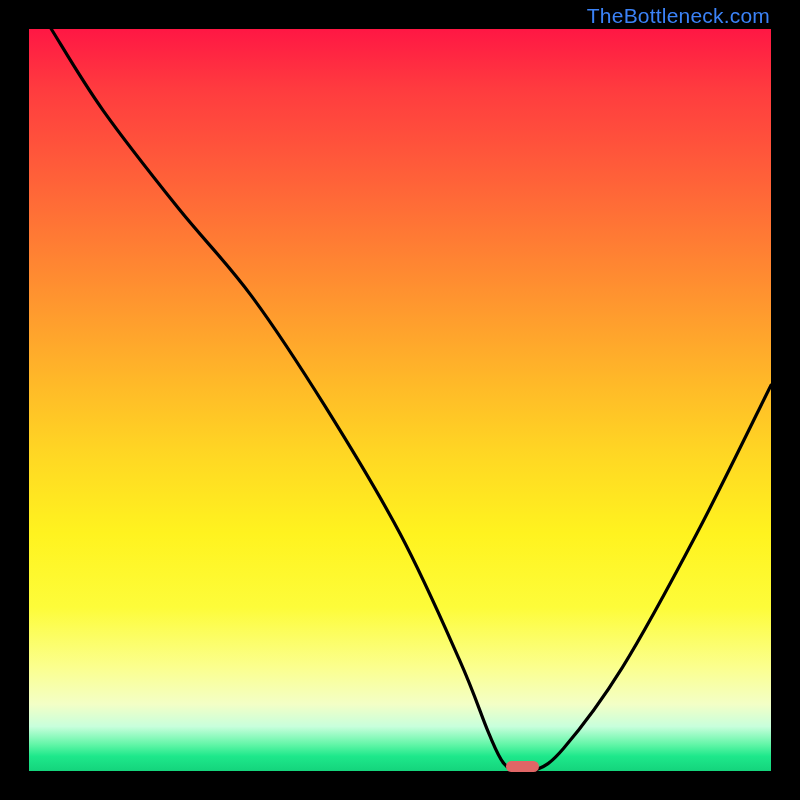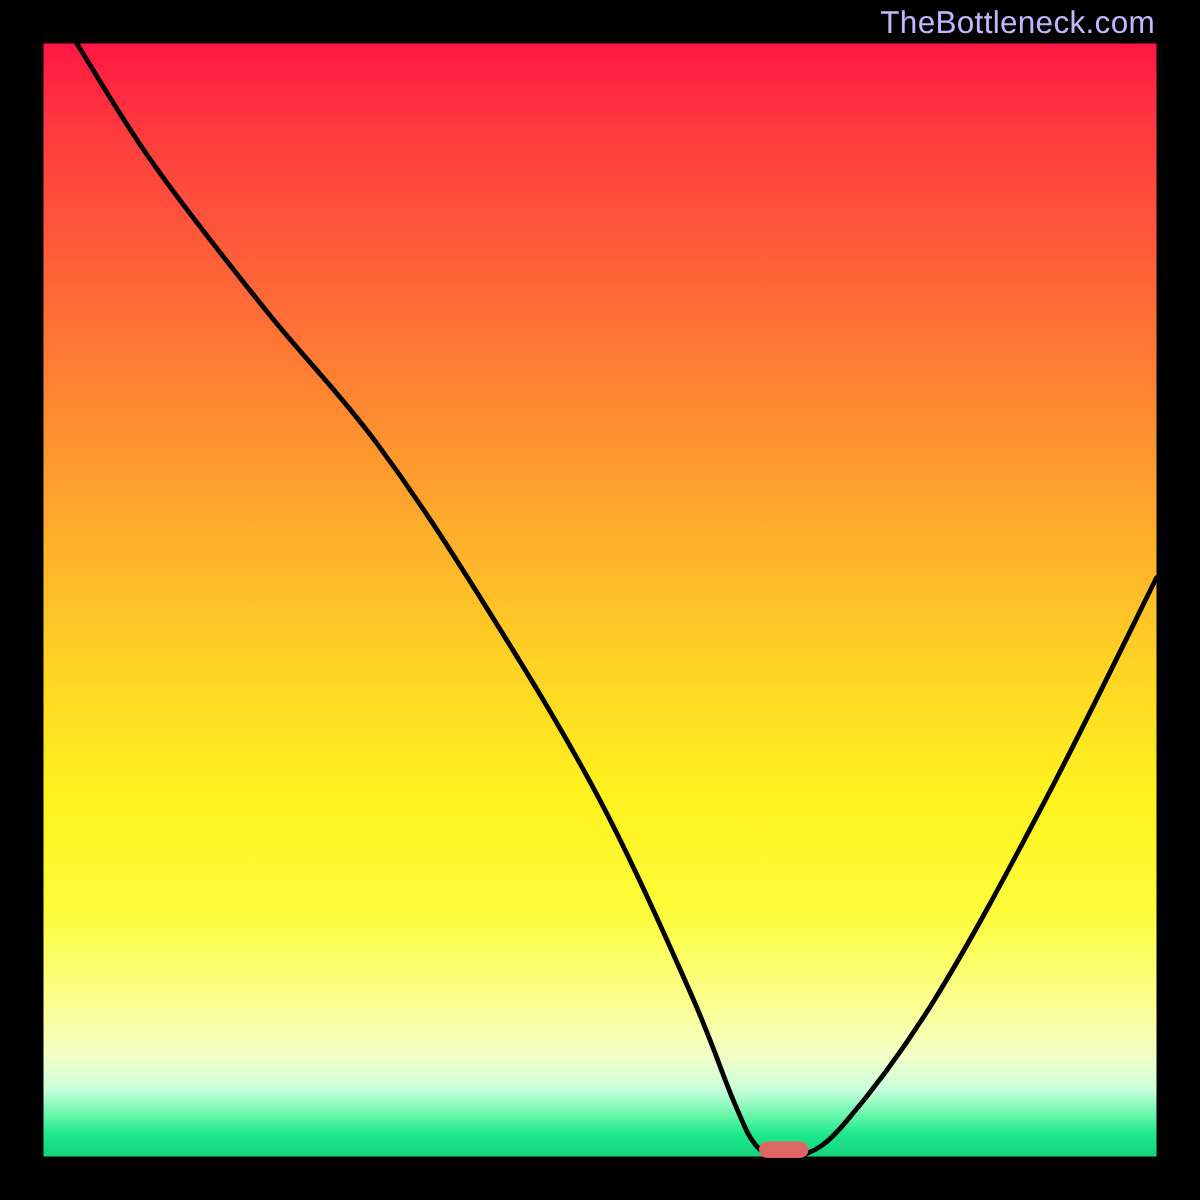--- a/index.html
+++ b/index.html
@@ -41,21 +41,21 @@
       #c8ffdc 94%,
       #5ff5a6 96.5%,
       #1ee88b 98%,
       #14d47c 100%
     );
   }
   .attribution {
     position: absolute;
     top: 4px;
     right: 30px;
-    color: #c4b5fd;
+    color: #3b82f6;
     font-size: 21px;
     font-weight: 500;
     letter-spacing: 0.2px;
   }
   svg.curve {
     position: absolute;
     left: 0;
     top: 0;
     width: 742px;
     height: 742px;

